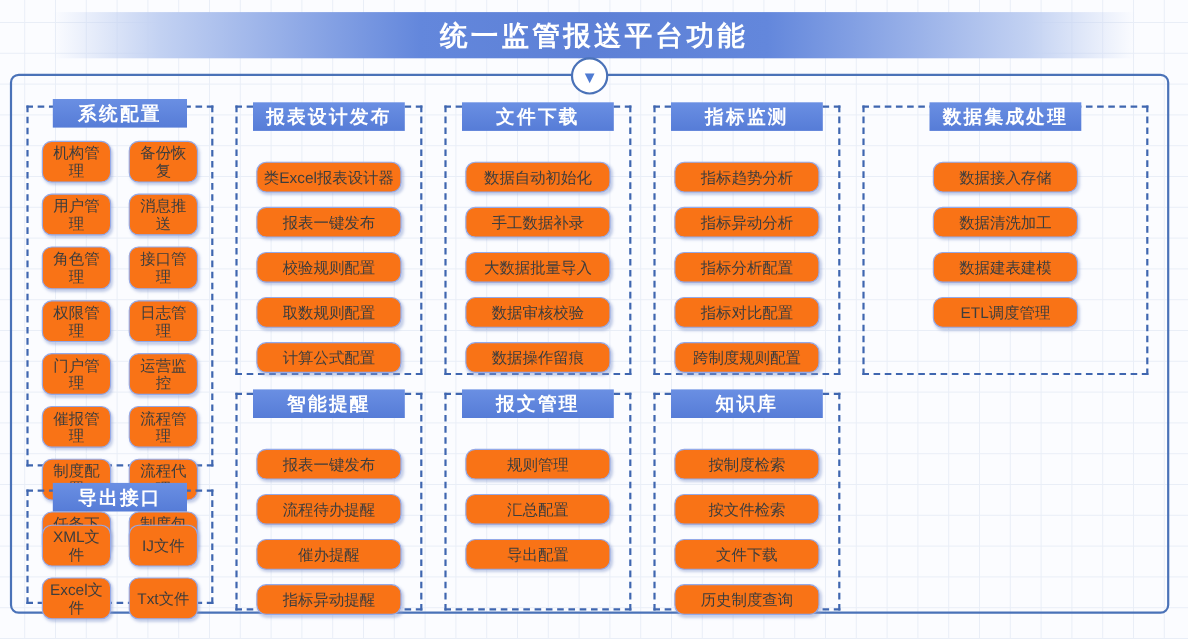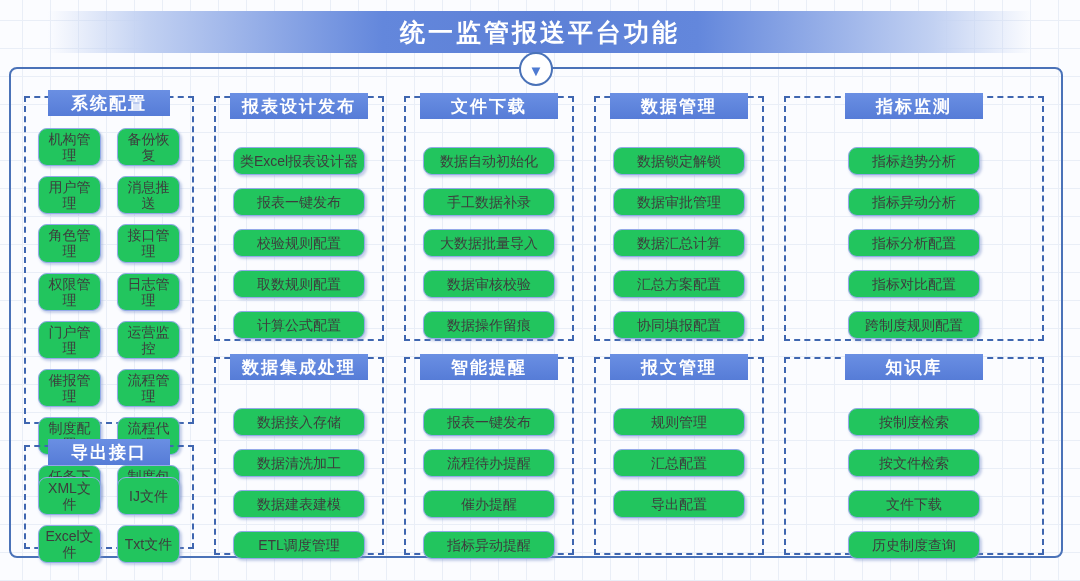--- a/index.html
+++ b/index.html
@@ -69,21 +69,21 @@
   .group.sys{height:328px;}
   .group.exp{height:104px;}
   
   .items{
     display:flex;flex-direction:column;align-items:center;
     gap:13px;padding-top:28px;
   }
   .item{
     box-sizing:border-box;
     width:132px;min-height:28px;
-    background:#22c55e;
+    background:#f97316;
     border:1.5px solid #94a9e8;border-radius:9px;
     box-shadow:1.5px 2px 2.5px rgba(130,150,205,.45);
     display:flex;align-items:center;justify-content:center;
     font-size:14px;color:#3d3d3d;font-weight:500;
     text-align:center;line-height:1.15;padding:2px 5px;
   }
   .items.two-col{
     display:grid;grid-template-columns:1fr 1fr;
     gap:10px 16px;padding:12px 12px 0 12px;align-items:stretch;
   }
@@ -116,30 +116,20 @@
     <h2 class="group-title">文件下载</h2>
     <div class="items">
         <div class="item">数据自动初始化</div>
         <div class="item">手工数据补录</div>
         <div class="item">大数据批量导入</div>
         <div class="item">数据审核校验</div>
         <div class="item">数据操作留痕</div>
       </div>
   </section>
 
-  <section class="group">
-    <h2 class="group-title">数据管理</h2>
-    <div class="items">
-        <div class="item">数据锁定解锁</div>
-        <div class="item">数据审批管理</div>
-        <div class="item">数据汇总计算</div>
-        <div class="item">汇总方案配置</div>
-        <div class="item">协同填报配置</div>
-      </div>
-  </section>
 
   <section class="group">
     <h2 class="group-title">指标监测</h2>
     <div class="items">
         <div class="item">指标趋势分析</div>
         <div class="item">指标异动分析</div>
         <div class="item">指标分析配置</div>
         <div class="item">指标对比配置</div>
         <div class="item">跨制度规则配置</div>
       </div>

